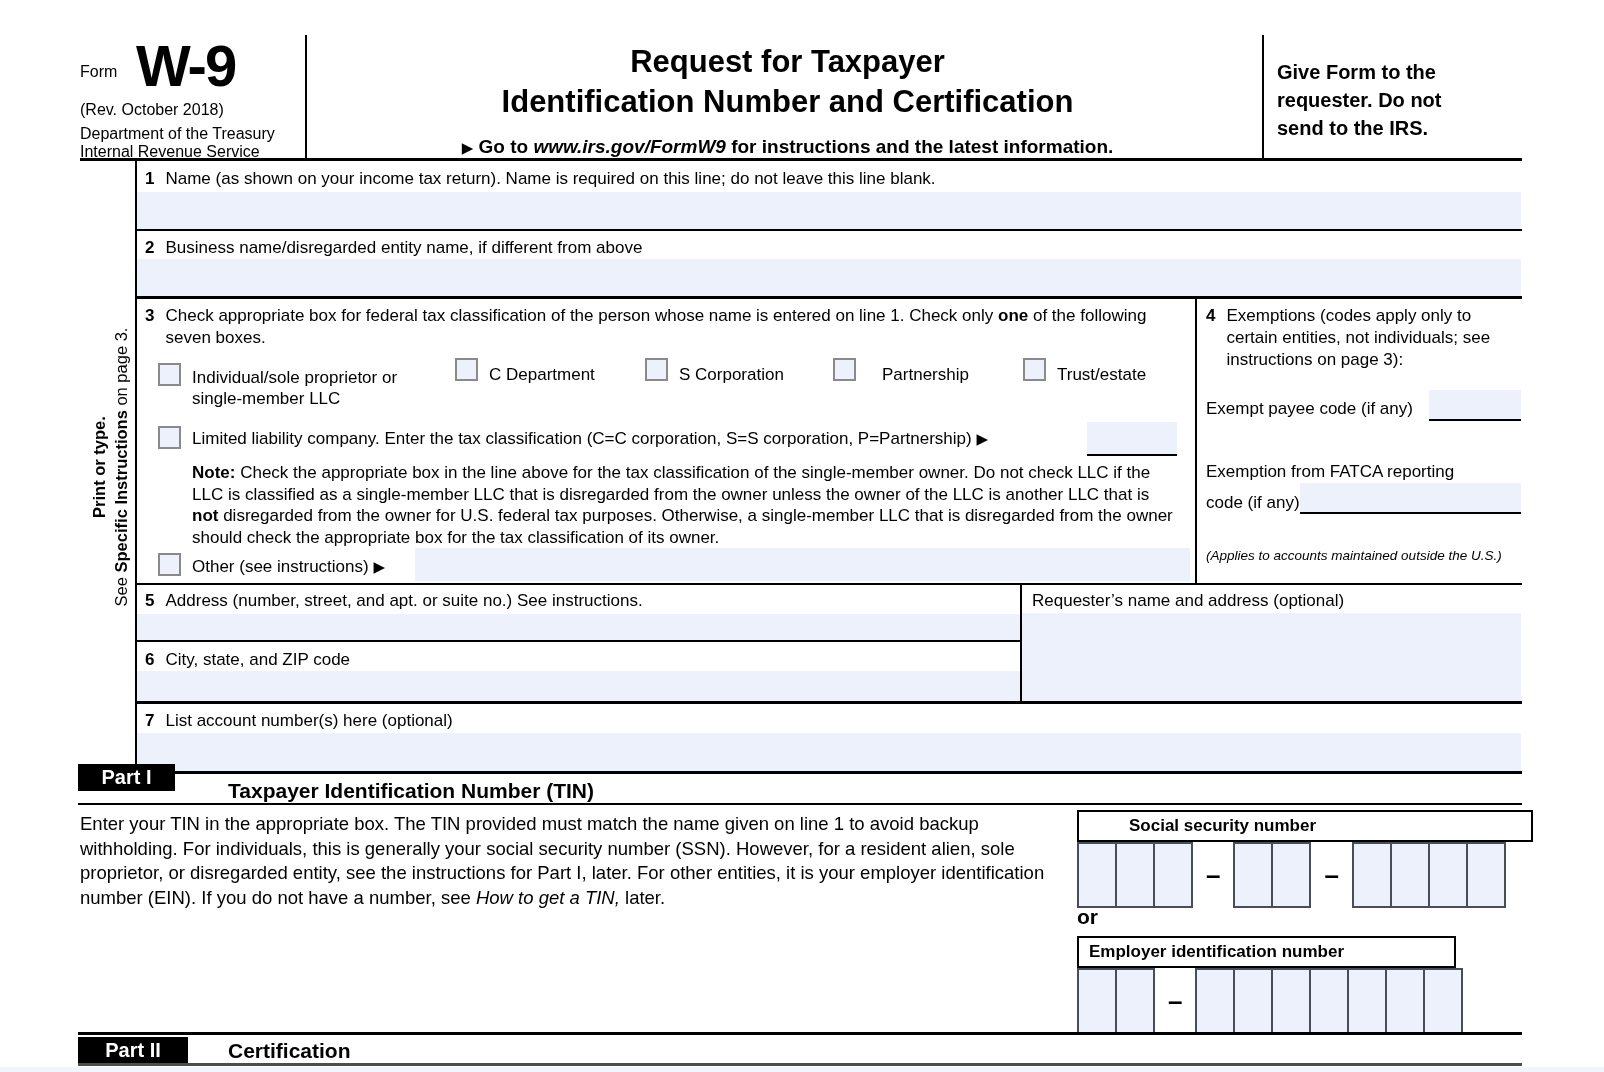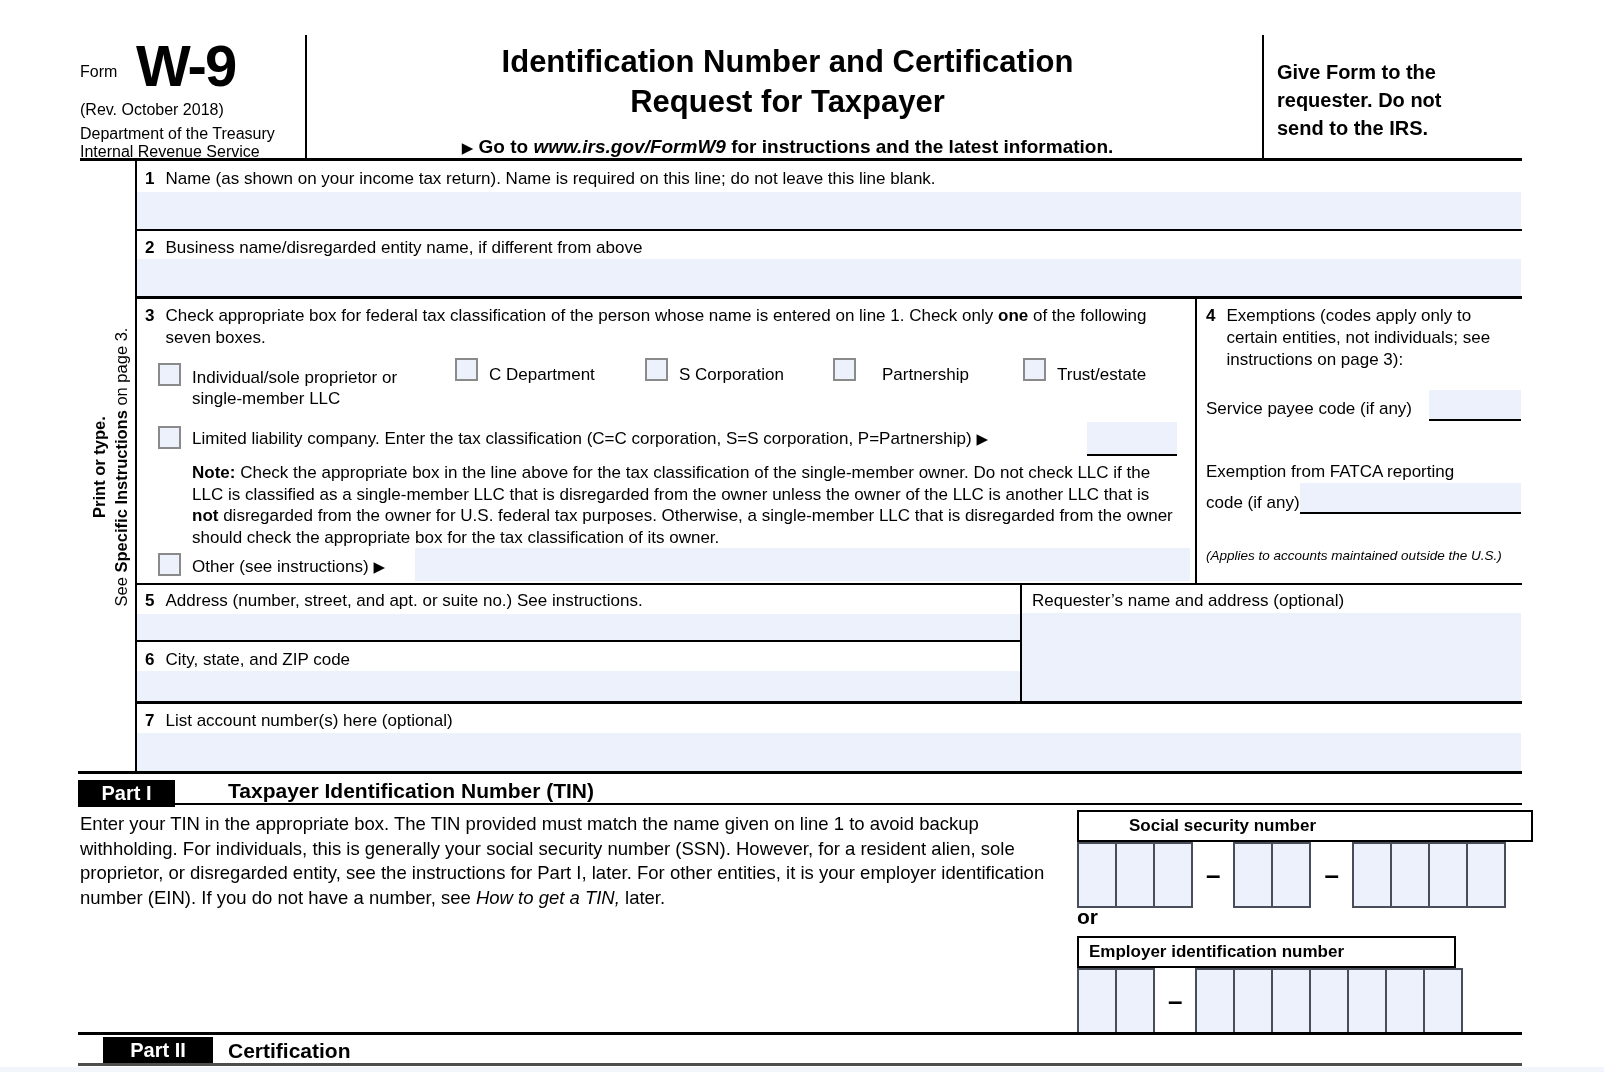--- a/index.html
+++ b/index.html
@@ -38,22 +38,22 @@
 
   <div class="hdr-sm abs" style="left:80px;top:62px;">Form</div>
   <div class="abs" style="left:136px;top:32px;font-size:58px;font-weight:bold;letter-spacing:-2px;">W-9</div>
   <div class="hdr-sm abs" style="left:80px;top:100px;">(Rev. October 2018)</div>
   <div class="hdr-sm abs" style="left:80px;top:124px;">Department of the Treasury</div>
   <div class="hdr-sm abs" style="left:80px;top:142px;">Internal Revenue Service</div>
 
   <div class="vrule" style="left:305px;top:35px;width:2px;height:124px;"></div>
 
   <div class="abs" style="left:320px;top:42px;width:935px;text-align:center;font-weight:bold;font-size:31px;line-height:40px;">
+    <div>Request for Taxpayer</div>
     <div>Identification Number and Certification</div>
-    <div>Request for Taxpayer</div>
   </div>
   <div class="abs" style="left:320px;top:136px;width:935px;text-align:center;font-weight:bold;font-size:19px;">
     <span class="arrow">▶</span><span> Go to </span><i>www.irs.gov/FormW9</i><span> for instructions and the latest information.</span>
   </div>
 
   <div class="vrule" style="left:1262px;top:35px;width:2px;height:124px;"></div>
   <div class="abs" style="left:1277px;top:58px;width:200px;font-weight:bold;font-size:20px;line-height:28px;">Give Form to the requester. Do not send to the IRS.</div>
 
   <div class="rule" style="left:80px;top:158px;width:1442px;height:3px;"></div>
 
@@ -108,21 +108,21 @@
   <div class="cblbl" style="left:192px;top:556px;">
     <span>Other (see instructions) </span><span class="arrow">▶</span>
   </div>
   <div class="field" style="left:415px;top:548px;width:775px;height:33px;"></div>
 
   <div class="vrule" style="left:1195px;top:296px;width:2px;height:287px;"></div>
   <div class="lblrow" style="left:1206px;top:305px;width:310px;">
     <span class="num">4</span>
     <span style="width:285px;">Exemptions (codes apply only to certain entities, not individuals; see instructions on page 3):</span>
   </div>
-  <div class="lbl abs" style="left:1206px;top:398px;">Service payee code (if any)</div>
+  <div class="lbl abs" style="left:1206px;top:398px;">Exempt payee code (if any)</div>
   <div class="ufield" style="left:1429px;top:390px;width:92px;height:29px;"></div>
   <div class="lbl abs" style="left:1206px;top:461px;">Exemption from FATCA reporting</div>
   <div class="lbl abs" style="left:1206px;top:492px;">code (if any)</div>
   <div class="ufield" style="left:1300px;top:483px;width:221px;height:29px;"></div>
   <div class="abs" style="left:1206px;top:548px;font-size:13.5px;font-style:italic;">(Applies to accounts maintained outside the U.S.)</div>
 
   <div class="rule" style="left:135px;top:583px;width:1387px;height:2px;"></div>
 
   <div class="lblrow" style="left:145px;top:590px;">
     <span class="num">5</span>
@@ -142,21 +142,21 @@
   <div class="field" style="left:137px;top:671px;width:883px;height:30px;"></div>
   <div class="rule" style="left:135px;top:701px;width:1387px;height:2.5px;"></div>
 
   <div class="lblrow" style="left:145px;top:710px;">
     <span class="num">7</span>
       <span>List account number(s) here (optional)</span>
   </div>
   <div class="field" style="left:137px;top:733px;width:1384px;height:38px;"></div>
 
   <div class="rule" style="left:78px;top:771px;width:1444px;height:3px;"></div>
-  <div class="ptag" style="left:78px;top:780px;width:97px;height:27px;">Part I</div>
+  <div class="ptag" style="left:78px;top:764px;width:97px;height:27px;">Part I</div>
   <div class="ptitle" style="left:228px;top:779px;">Taxpayer Identification Number (TIN)</div>
   <div class="rule" style="left:78px;top:803px;width:1444px;height:2px;"></div>
 
   <div class="body-text" style="left:80px;top:812px;width:980px;">
     <span>Enter your TIN in the appropriate box. The TIN provided must match the name given on line 1 to avoid backup withholding. For individuals, this is generally your social security number (SSN). However, for a resident alien, sole proprietor, or disregarded entity, see the instructions for Part I, later. For other entities, it is your employer identification number (EIN). If you do not have a number, see </span><i>How to get a TIN,</i><span> later.</span>
   </div>
 
   <div class="tinbox" style="left:1077px;top:810px;width:412px;height:28px;padding-left:40px;">
     <span>Social security number</span>
   </div>
@@ -196,18 +196,18 @@
       <div class="cell"></div>
       <div class="cell"></div>
       <div class="cell"></div>
       <div class="cell"></div>
       <div class="cell"></div>
       <div class="cell"></div>
     </div>
   </div>
 
   <div class="rule" style="left:78px;top:1032px;width:1444px;height:3px;"></div>
-  <div class="ptag" style="left:78px;top:1037px;width:110px;height:26px;margin-left:25px;">Part II</div>
+  <div class="ptag" style="left:78px;top:1037px;width:110px;height:26px;">Part II</div>
   <div class="ptitle" style="left:228px;top:1039px;">Certification</div>
   <div class="rule" style="left:78px;top:1063px;width:1444px;height:2.5px;background:#4d4d4d;"></div>
   <div class="abs" style="left:0;top:1067px;width:1604px;height:5px;background:#f3f5fc;"></div>
 
 </div>
 
 </body></html>

